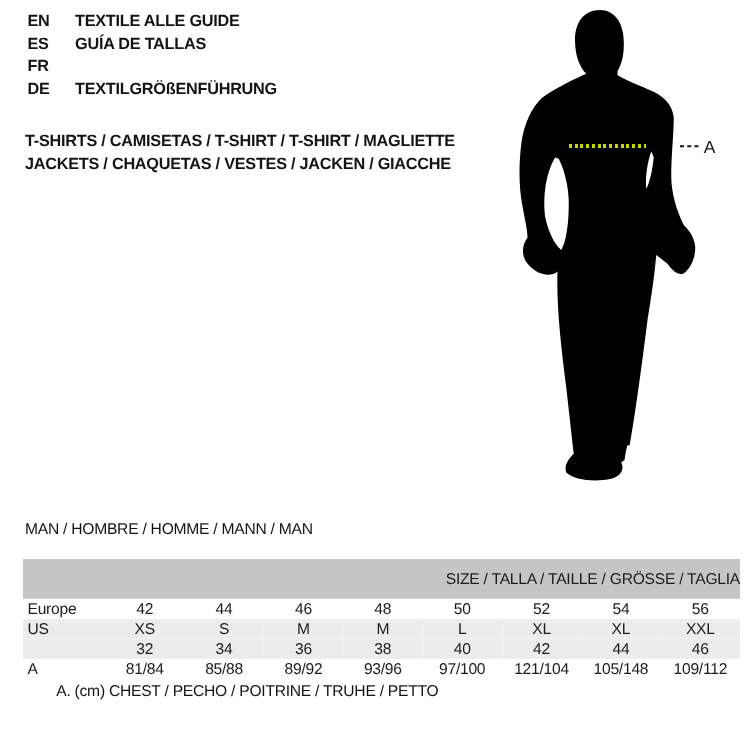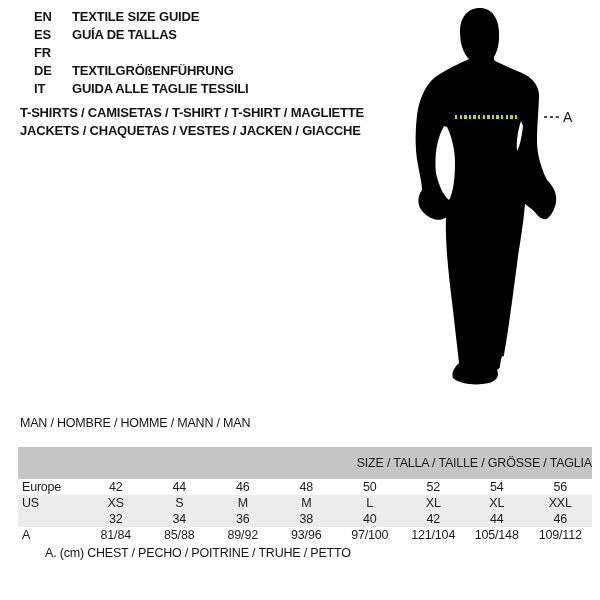--- a/index.html
+++ b/index.html
@@ -2,21 +2,21 @@
 <html><head>
 <meta charset="utf-8">
 <style>
   html,body{margin:0;padding:0;background:#fff;}
   .canvas{
     position:relative;width:600px;height:600px;background:#fff;overflow:hidden;
     font-family:"Liberation Sans","DejaVu Sans",sans-serif;color:#141414;
     -webkit-font-smoothing:antialiased;
   }
   
-  .langs{position:absolute;left:22px;top:8px;font-size:13px;font-weight:700;letter-spacing:-0.2px;margin-left:12px;}
+  .langs{position:absolute;left:22px;top:8px;font-size:13px;font-weight:700;letter-spacing:-0.2px;}
   .lang-row{display:flex;height:18px;line-height:18px;}
   .lang-code{width:38px;}
   
   .cats{position:absolute;left:20px;top:104px;font-size:13px;font-weight:700;letter-spacing:-0.2px;}
   .cat-line{height:18px;line-height:18px;}
   
   .figure{position:absolute;left:370px;top:0;width:230px;height:390px;}
   
   .man-title{position:absolute;left:20px;top:416px;font-size:12.5px;font-weight:400;letter-spacing:-0.2px;}
   
@@ -33,36 +33,32 @@
   .foot{position:absolute;left:20px;top:546px;font-size:12.5px;font-weight:400;letter-spacing:-0.2px;margin-left:25px;}
 </style>
 </head>
 <body>
 
 <div class="canvas">
 
   <div class="langs">
     <div class="lang-row">
       <span class="lang-code">EN</span>
-      <span class="lang-label">TEXTILE SIZE GUIDE</span>
+      <span class="lang-label">TEXTILE ALLE GUIDE</span>
     </div>
     <div class="lang-row">
       <span class="lang-code">ES</span>
       <span class="lang-label">GUÍA DE TALLAS</span>
     </div>
     <div class="lang-row">
       <span class="lang-code">FR</span>
     </div>
     <div class="lang-row">
       <span class="lang-code">DE</span>
       <span class="lang-label">TEXTILGRÖßENFÜHRUNG</span>
-    </div>
-    <div class="lang-row">
-      <span class="lang-code">IT</span>
-      <span class="lang-label">GUIDA ALLE TAGLIE TESSILI</span>
     </div>
   </div>
 
   <div class="cats">
     <div class="cat-line">T-SHIRTS / CAMISETAS / T-SHIRT / T-SHIRT / MAGLIETTE</div>
     <div class="cat-line">JACKETS / CHAQUETAS / VESTES / JACKEN / GIACCHE</div>
   </div>
 
   <svg class="figure" viewBox="0 0 230 390" width="230" height="390" xmlns="http://www.w3.org/2000/svg">
     <path fill="#000000" d="

